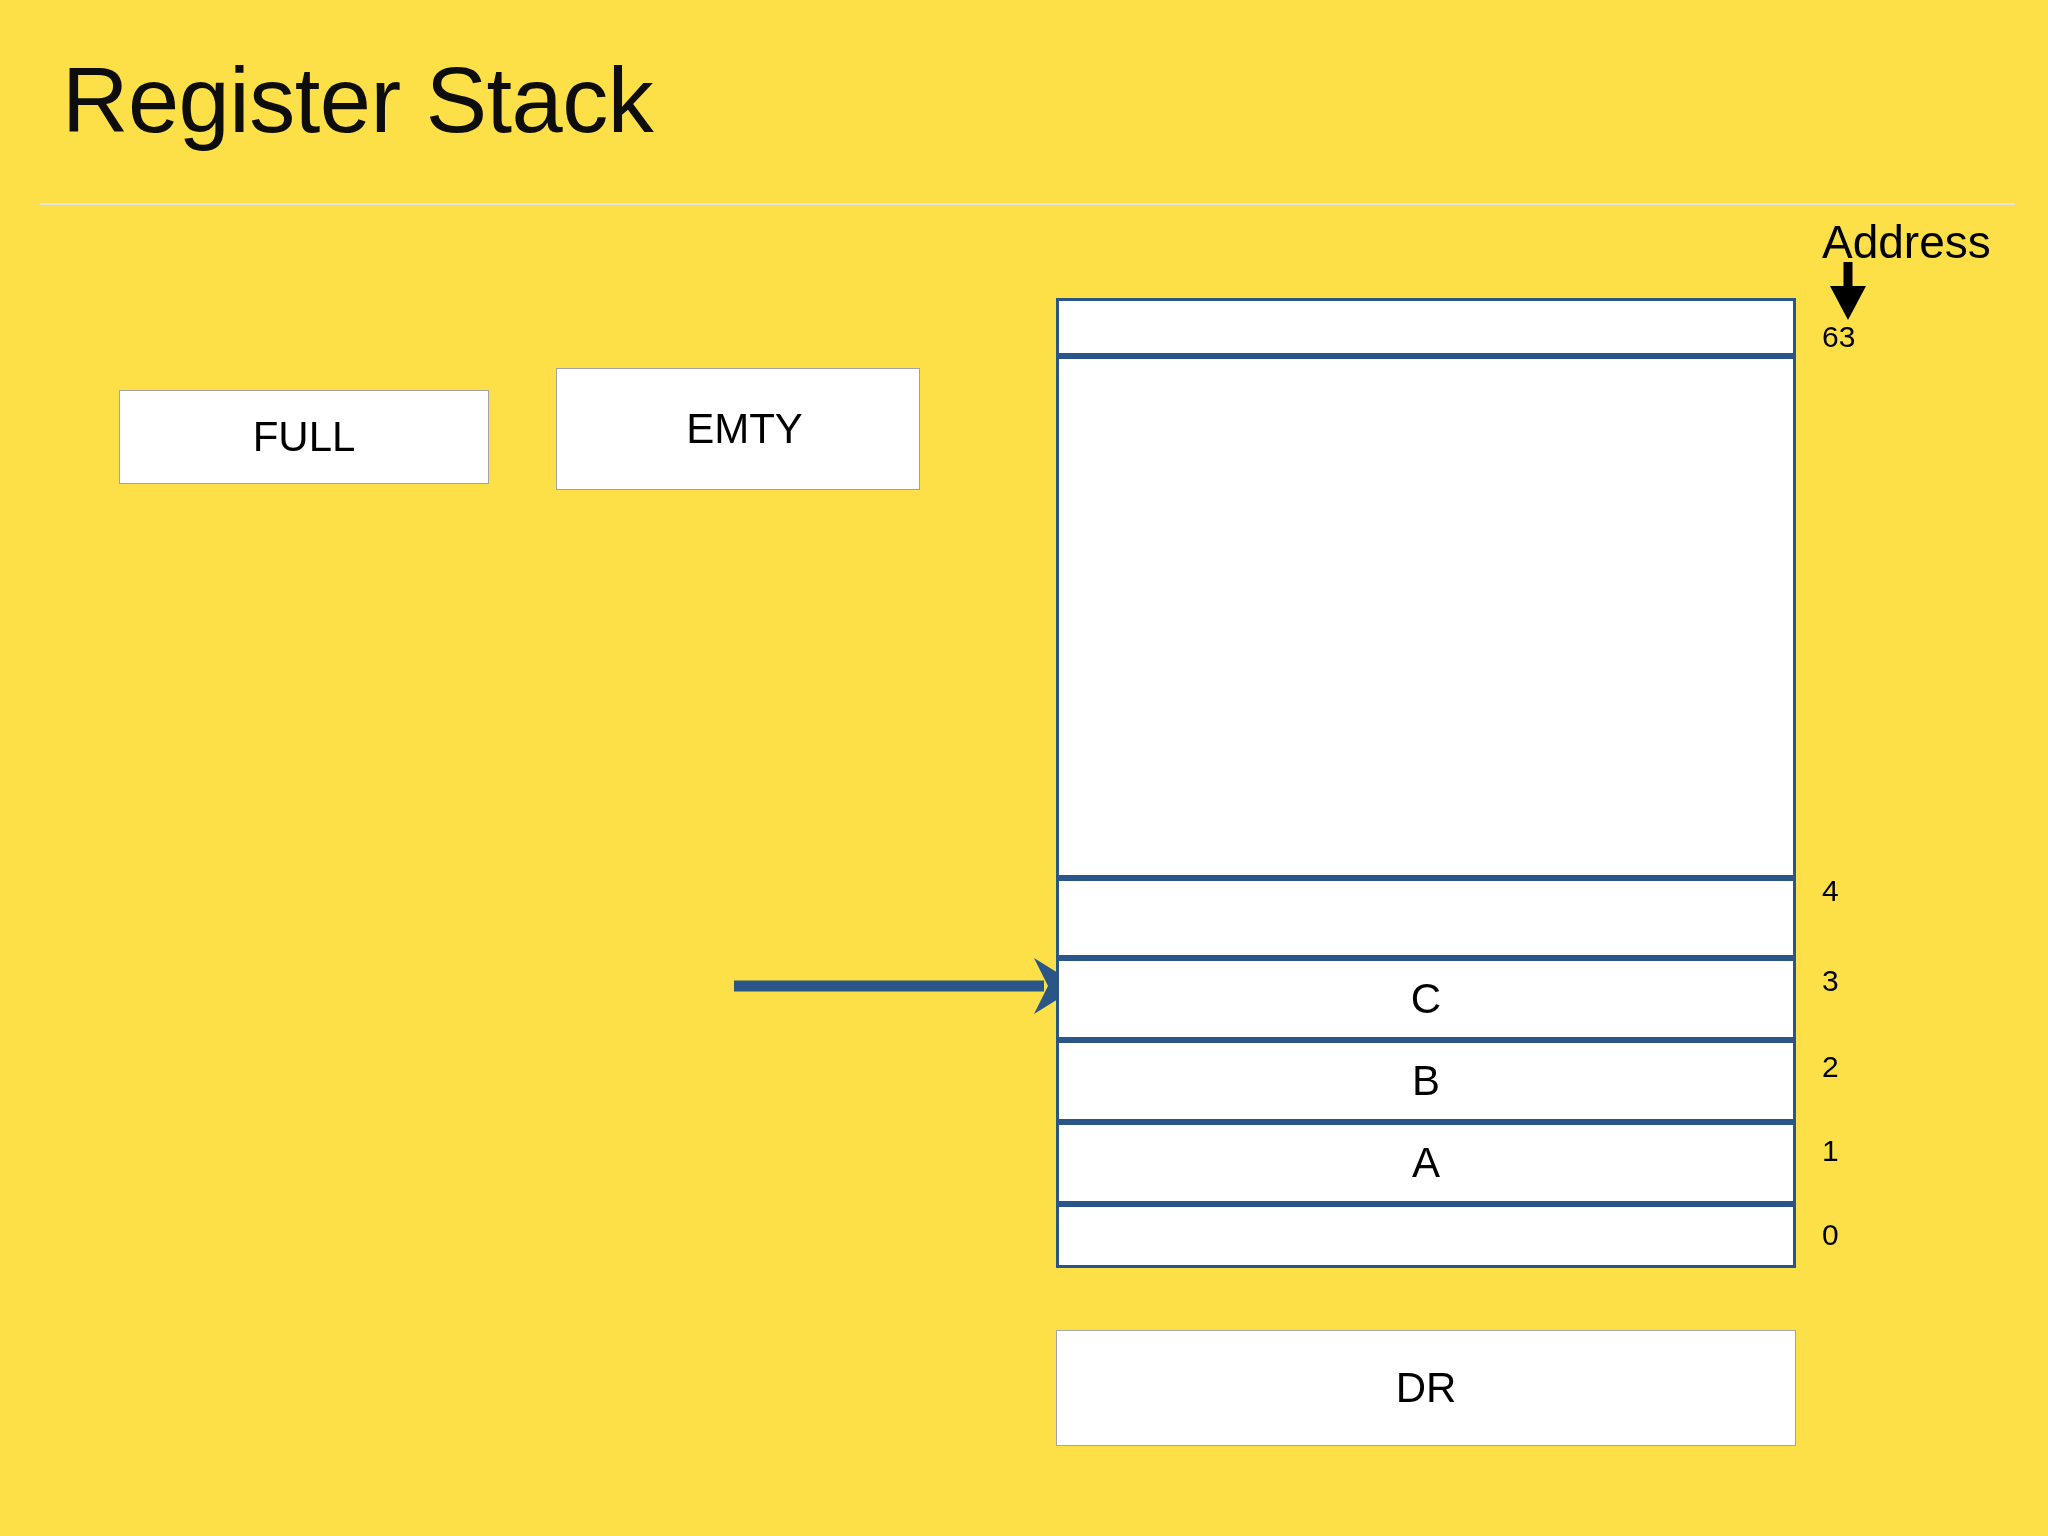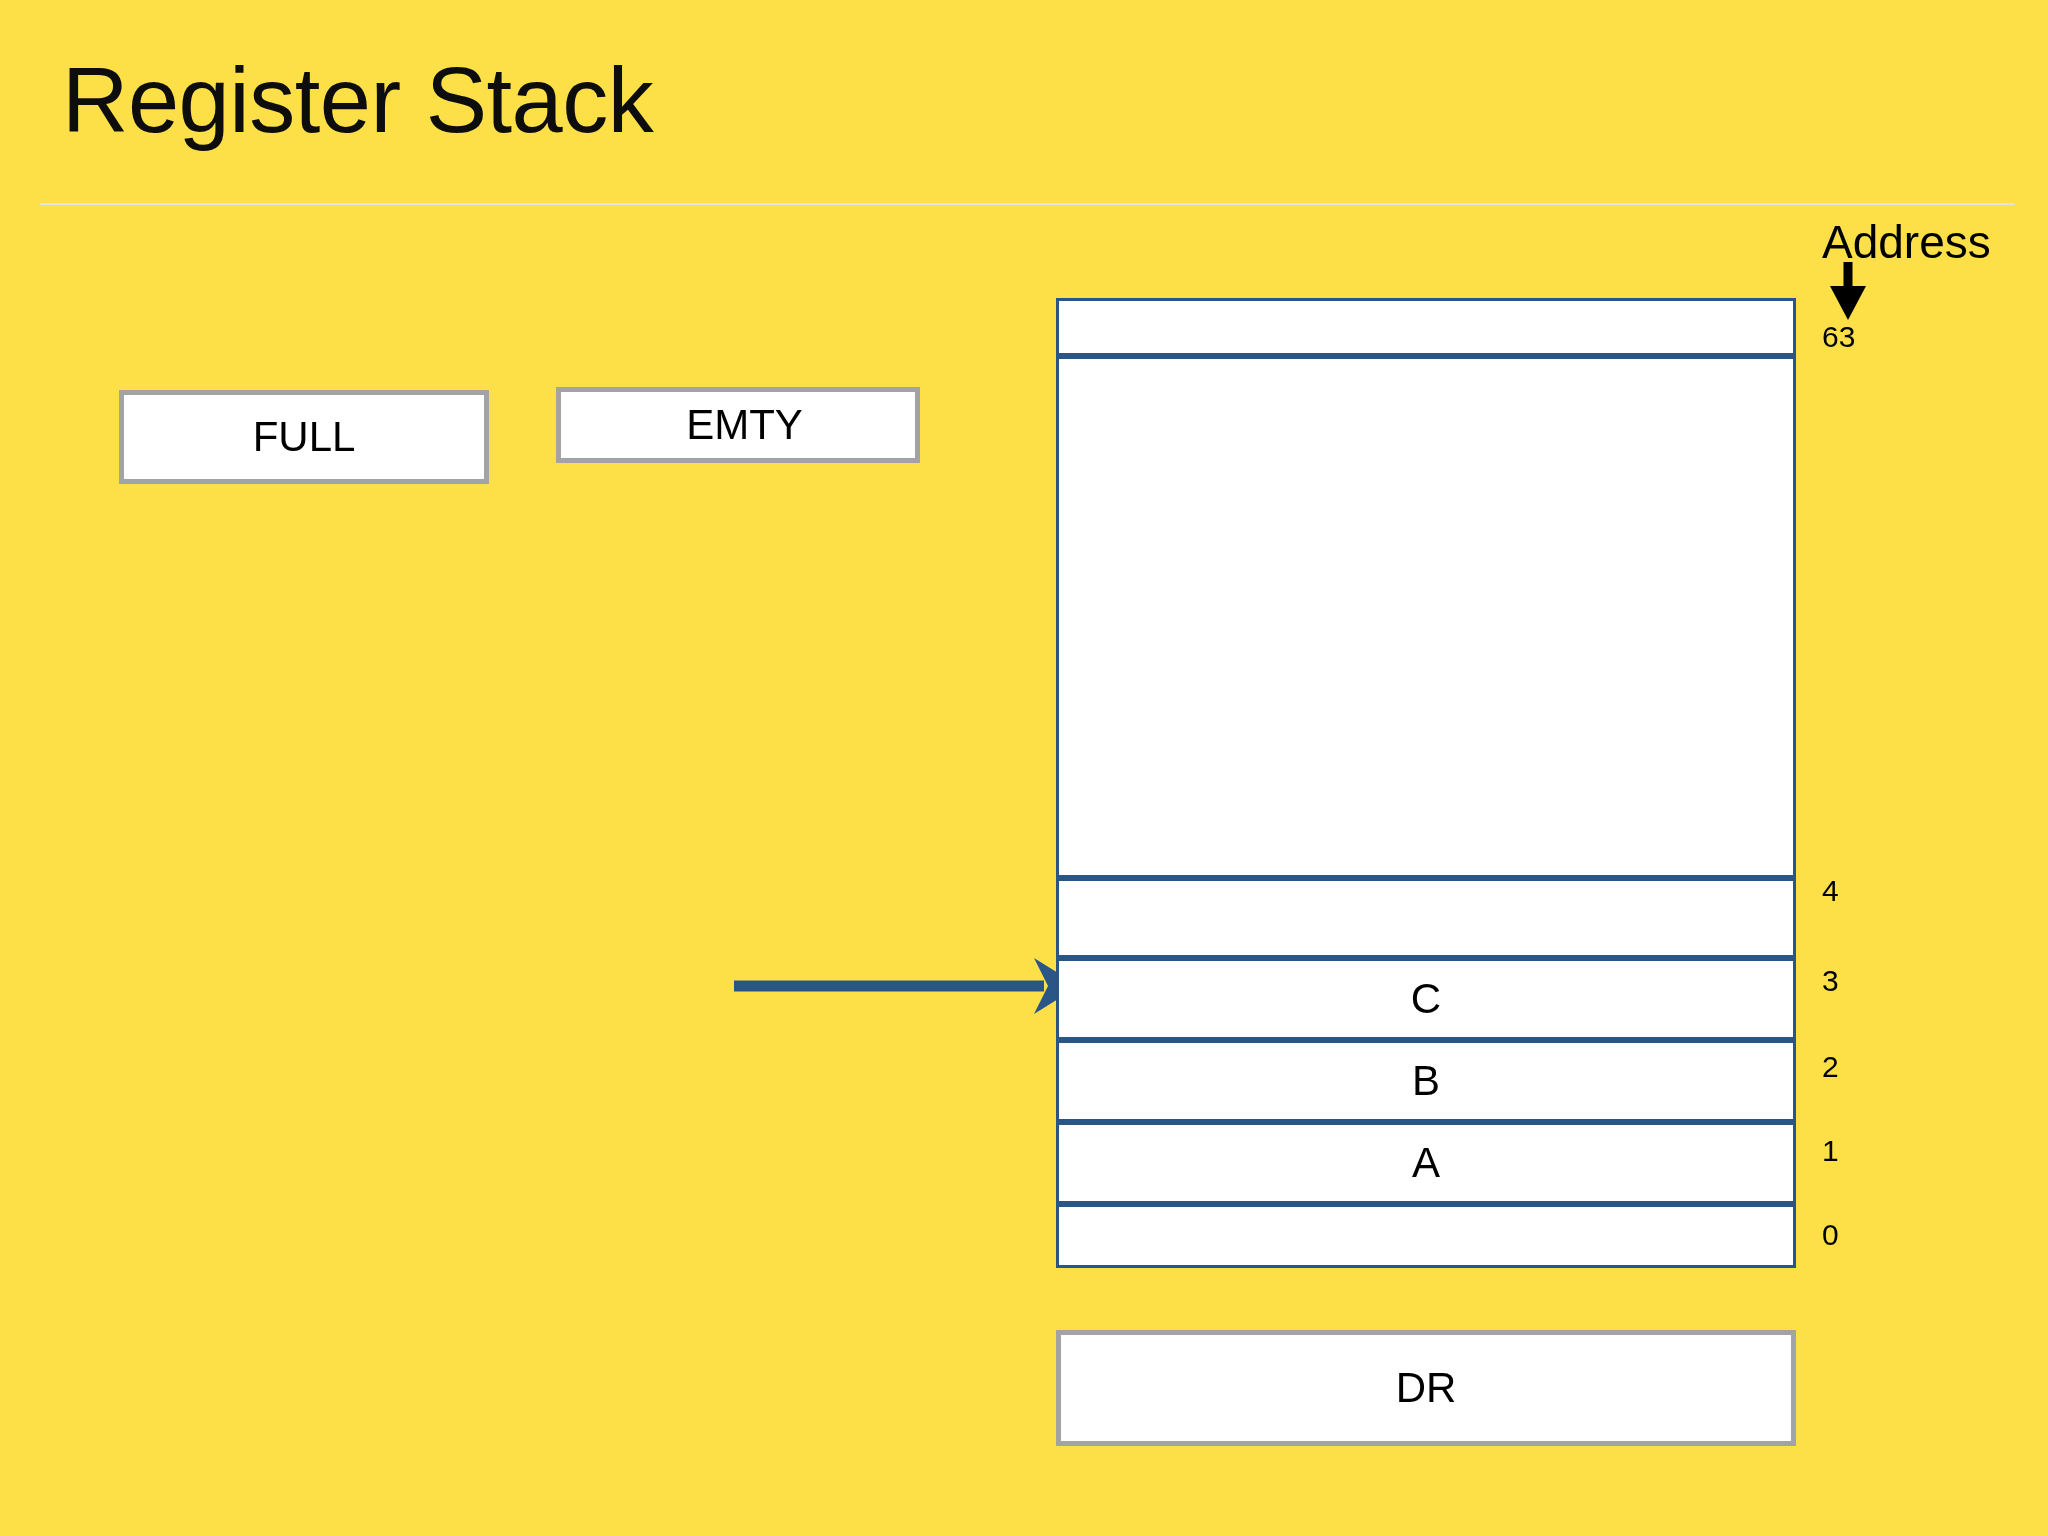--- a/index.html
+++ b/index.html
@@ -38,32 +38,32 @@
     top: 203px;
     width: 1975px;
     height: 2px;
     background: #E2E2E2;
   }
 
   
   .boxy {
     position: absolute;
     background: #FFFFFF;
-    border: 5px solid #a3a3a3;
+    border: 1px solid #a3a3a3;
     display: flex;
     align-items: center;
     justify-content: center;
     color: #000000;
     font-size: 42px;
     font-weight: 400;
     line-height: 1;
   }
 
   #box-full  { left: 119px; top: 390px;  width: 370px; height: 94px; }
-  #box-emty  { left: 556px; top: 387px;  width: 364px; height: 76px; padding-left: 13px; }
+  #box-emty  { left: 556px; top: 368px;  width: 364px; height: 122px; padding-left: 13px; }
   #box-sp    { left: 371px; top: 932px;  width: 369px; height: 96px; }
   #box-dr    { left: 1056px; top: 1330px; width: 740px; height: 116px; }
 
   
   #sp-arrow {
     position: absolute;
     left: 734px;
     top: 950px;
     width: 340px;
     height: 72px;

